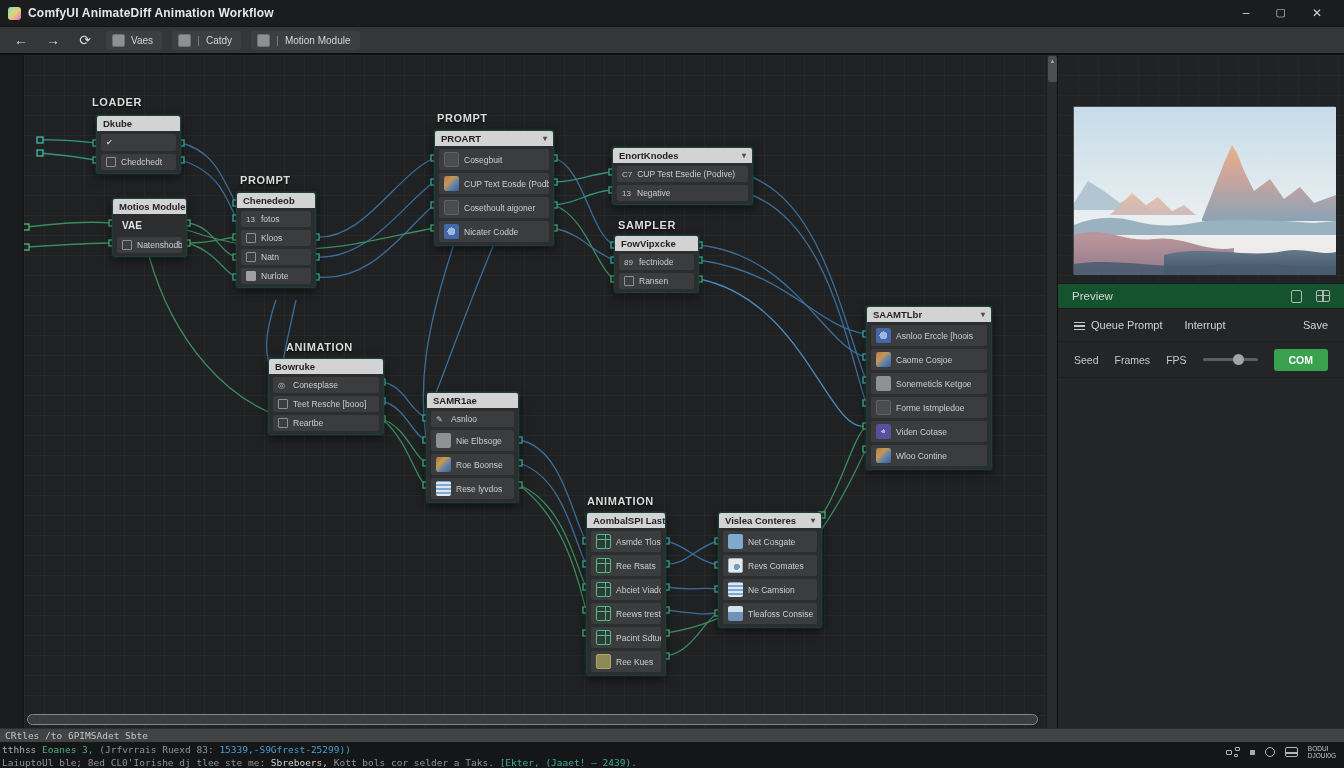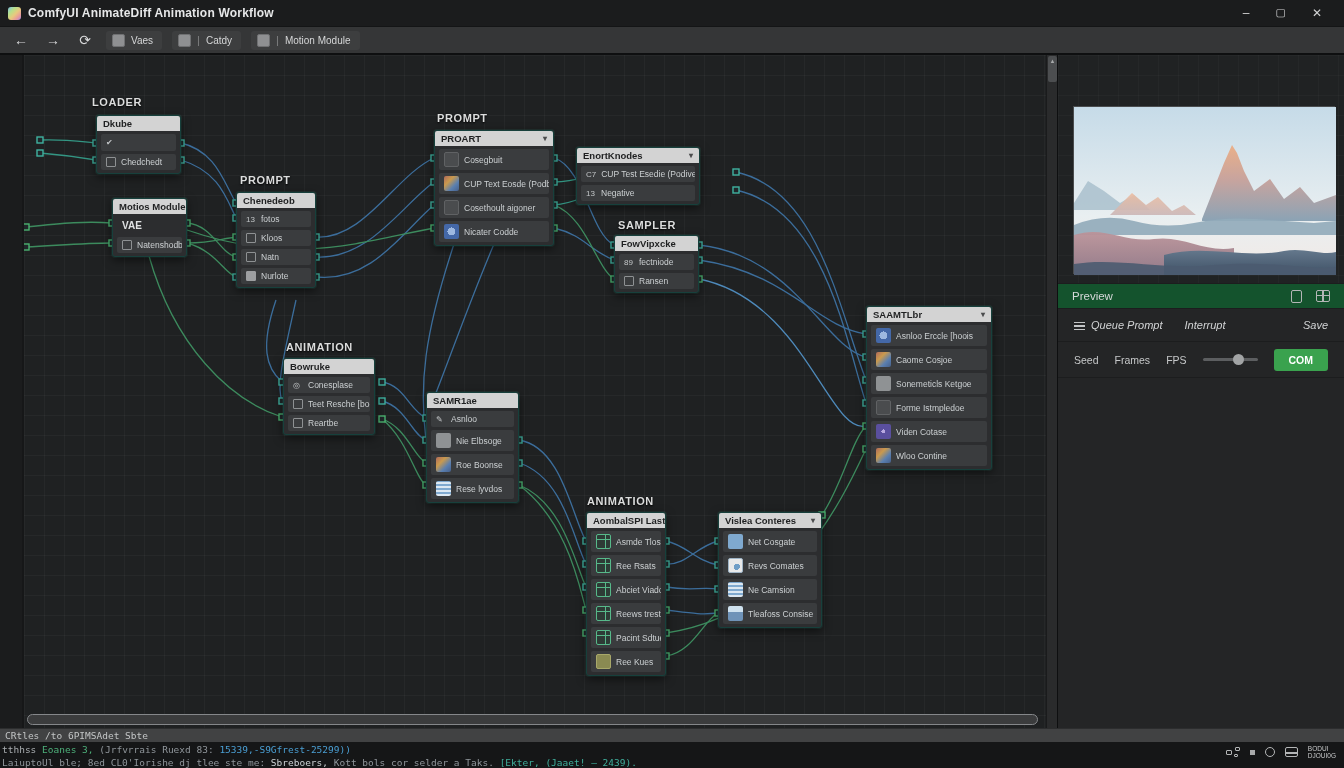--- a/index.html
+++ b/index.html
@@ -89,21 +89,21 @@
   .phead { height:26px; background:#14532d; border-top:1px solid #1c1d1e; border-bottom:1px solid #1c1d1e;
     display:flex; align-items:center; padding:0 14px; }
   .phead .ptitle { color:#d6d8d9; font-size:11.5px; }
   .phicons { margin-left:auto; display:flex; gap:14px; }
   .ic-copy { width:11px; height:13px; border:1.5px solid #b4b6b7; border-radius:2px; }
   .ic-grid { width:14px; height:12px; border:1.5px solid #b4b6b7; border-radius:2px;
     background-image:linear-gradient(90deg,transparent 45%,#b4b6b7 45% 55%,transparent 55%),
                      linear-gradient(0deg,transparent 45%,#b4b6b7 45% 55%,transparent 55%); }
   .pbtns { height:33px; display:flex; align-items:center; gap:22px; padding:0 16px;
     border-bottom:1px solid #1c1d1e; }
-  .pbtn { color:#d2d4d5; font-size:11px; display:flex; align-items:center; gap:6px;font-style:italic; }
+  .pbtn { color:#d2d4d5; font-size:11px; display:flex; align-items:center; gap:6px; }
   .ic-queue { width:11px; height:9px; background-image:repeating-linear-gradient(0deg,#c3c5c6 0 1.5px,transparent 1.5px 3.5px); }
   .pbtn.save { margin-left:auto; }
   .pparams { height:36px; display:flex; align-items:center; gap:16px; padding:0 16px;
     border-bottom:1px solid #1c1d1e; }
   .plabel { color:#c6c8c9; font-size:10.5px; }
   .slider { position:relative; width:72px; height:3px; background:#5c5e60; border-radius:2px; }
   .sthumb { position:absolute; top:-4px; left:56%; width:11px; height:11px; border-radius:50%;
     background:#a2a4a5; }
   .genbtn { margin-left:auto; background:#3aa24e; color:#fff; font-size:10.5px; font-weight:bold;
     border:none; border-radius:3px; padding:5px 15px; }
@@ -366,21 +366,21 @@
       <div class="nrow tall">
           <span class="thumb t-dark"></span>
           <span>Cosethoult aigoner</span>
         </div>
       <div class="nrow tall">
           <span class="thumb t-bluecircle"></span>
           <span>Nicater Codde</span>
         </div>
     </div>
 
-    <div class="node" style="left:552px;top:92px;width:124px">
+    <div class="node" style="left:588px;top:92px;width:141px">
       <div class="nhead">
           <span>EnortKnodes</span>
           <span class="dd">▾</span>
         </div>
       <div class="nrow">
           <span class="gi">C7</span>
           <span>CUP Test Esedie (Podive)</span>
         </div>
       <div class="nrow">
           <span class="gi">13</span>
@@ -395,21 +395,21 @@
       <div class="nrow">
           <span class="gi">89</span>
           <span>fectniode</span>
         </div>
       <div class="nrow">
           <span class="cb"></span>
           <span>Ransen</span>
         </div>
     </div>
 
-    <div class="node" style="left:259px;top:303px;width:92px">
+    <div class="node" style="left:244px;top:303px;width:116px">
       <div class="nhead">
           <span>Bowruke</span>
         </div>
       <div class="nrow">
           <span class="gi">◎</span>
           <span>Conesplase</span>
         </div>
       <div class="nrow">
           <span class="cb"></span>
           <span>Teet Resche [booo]</span>

